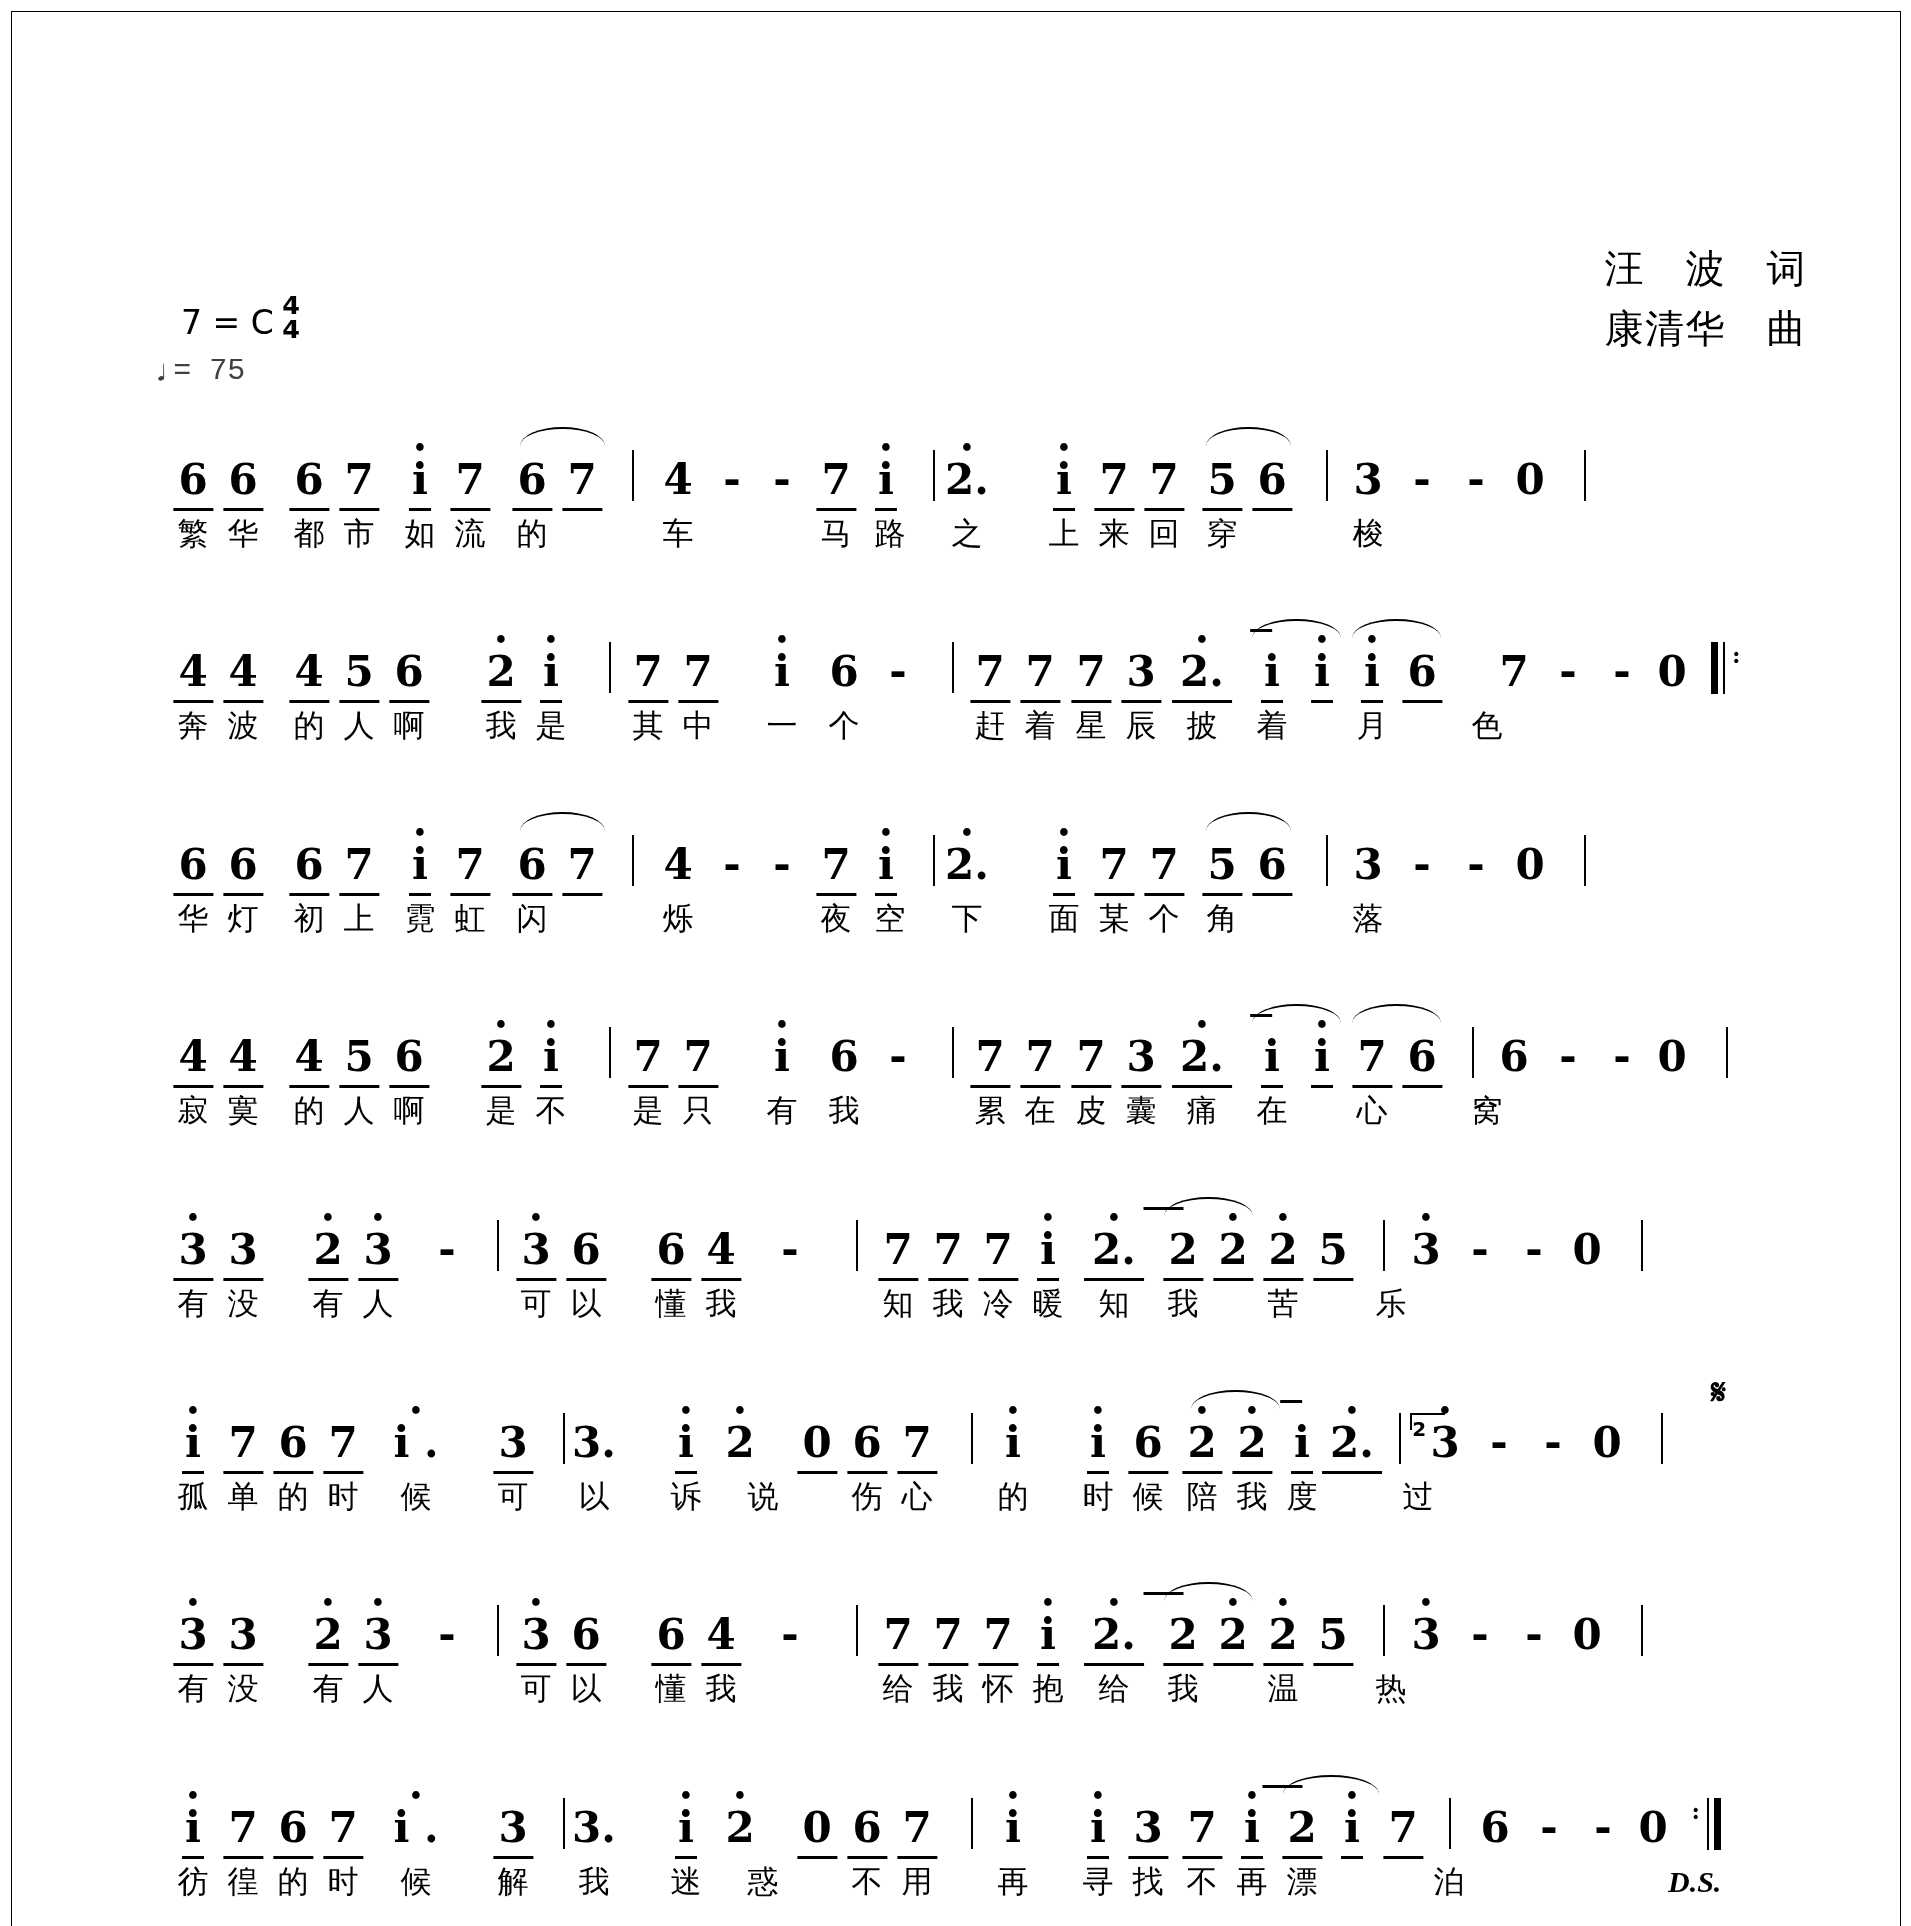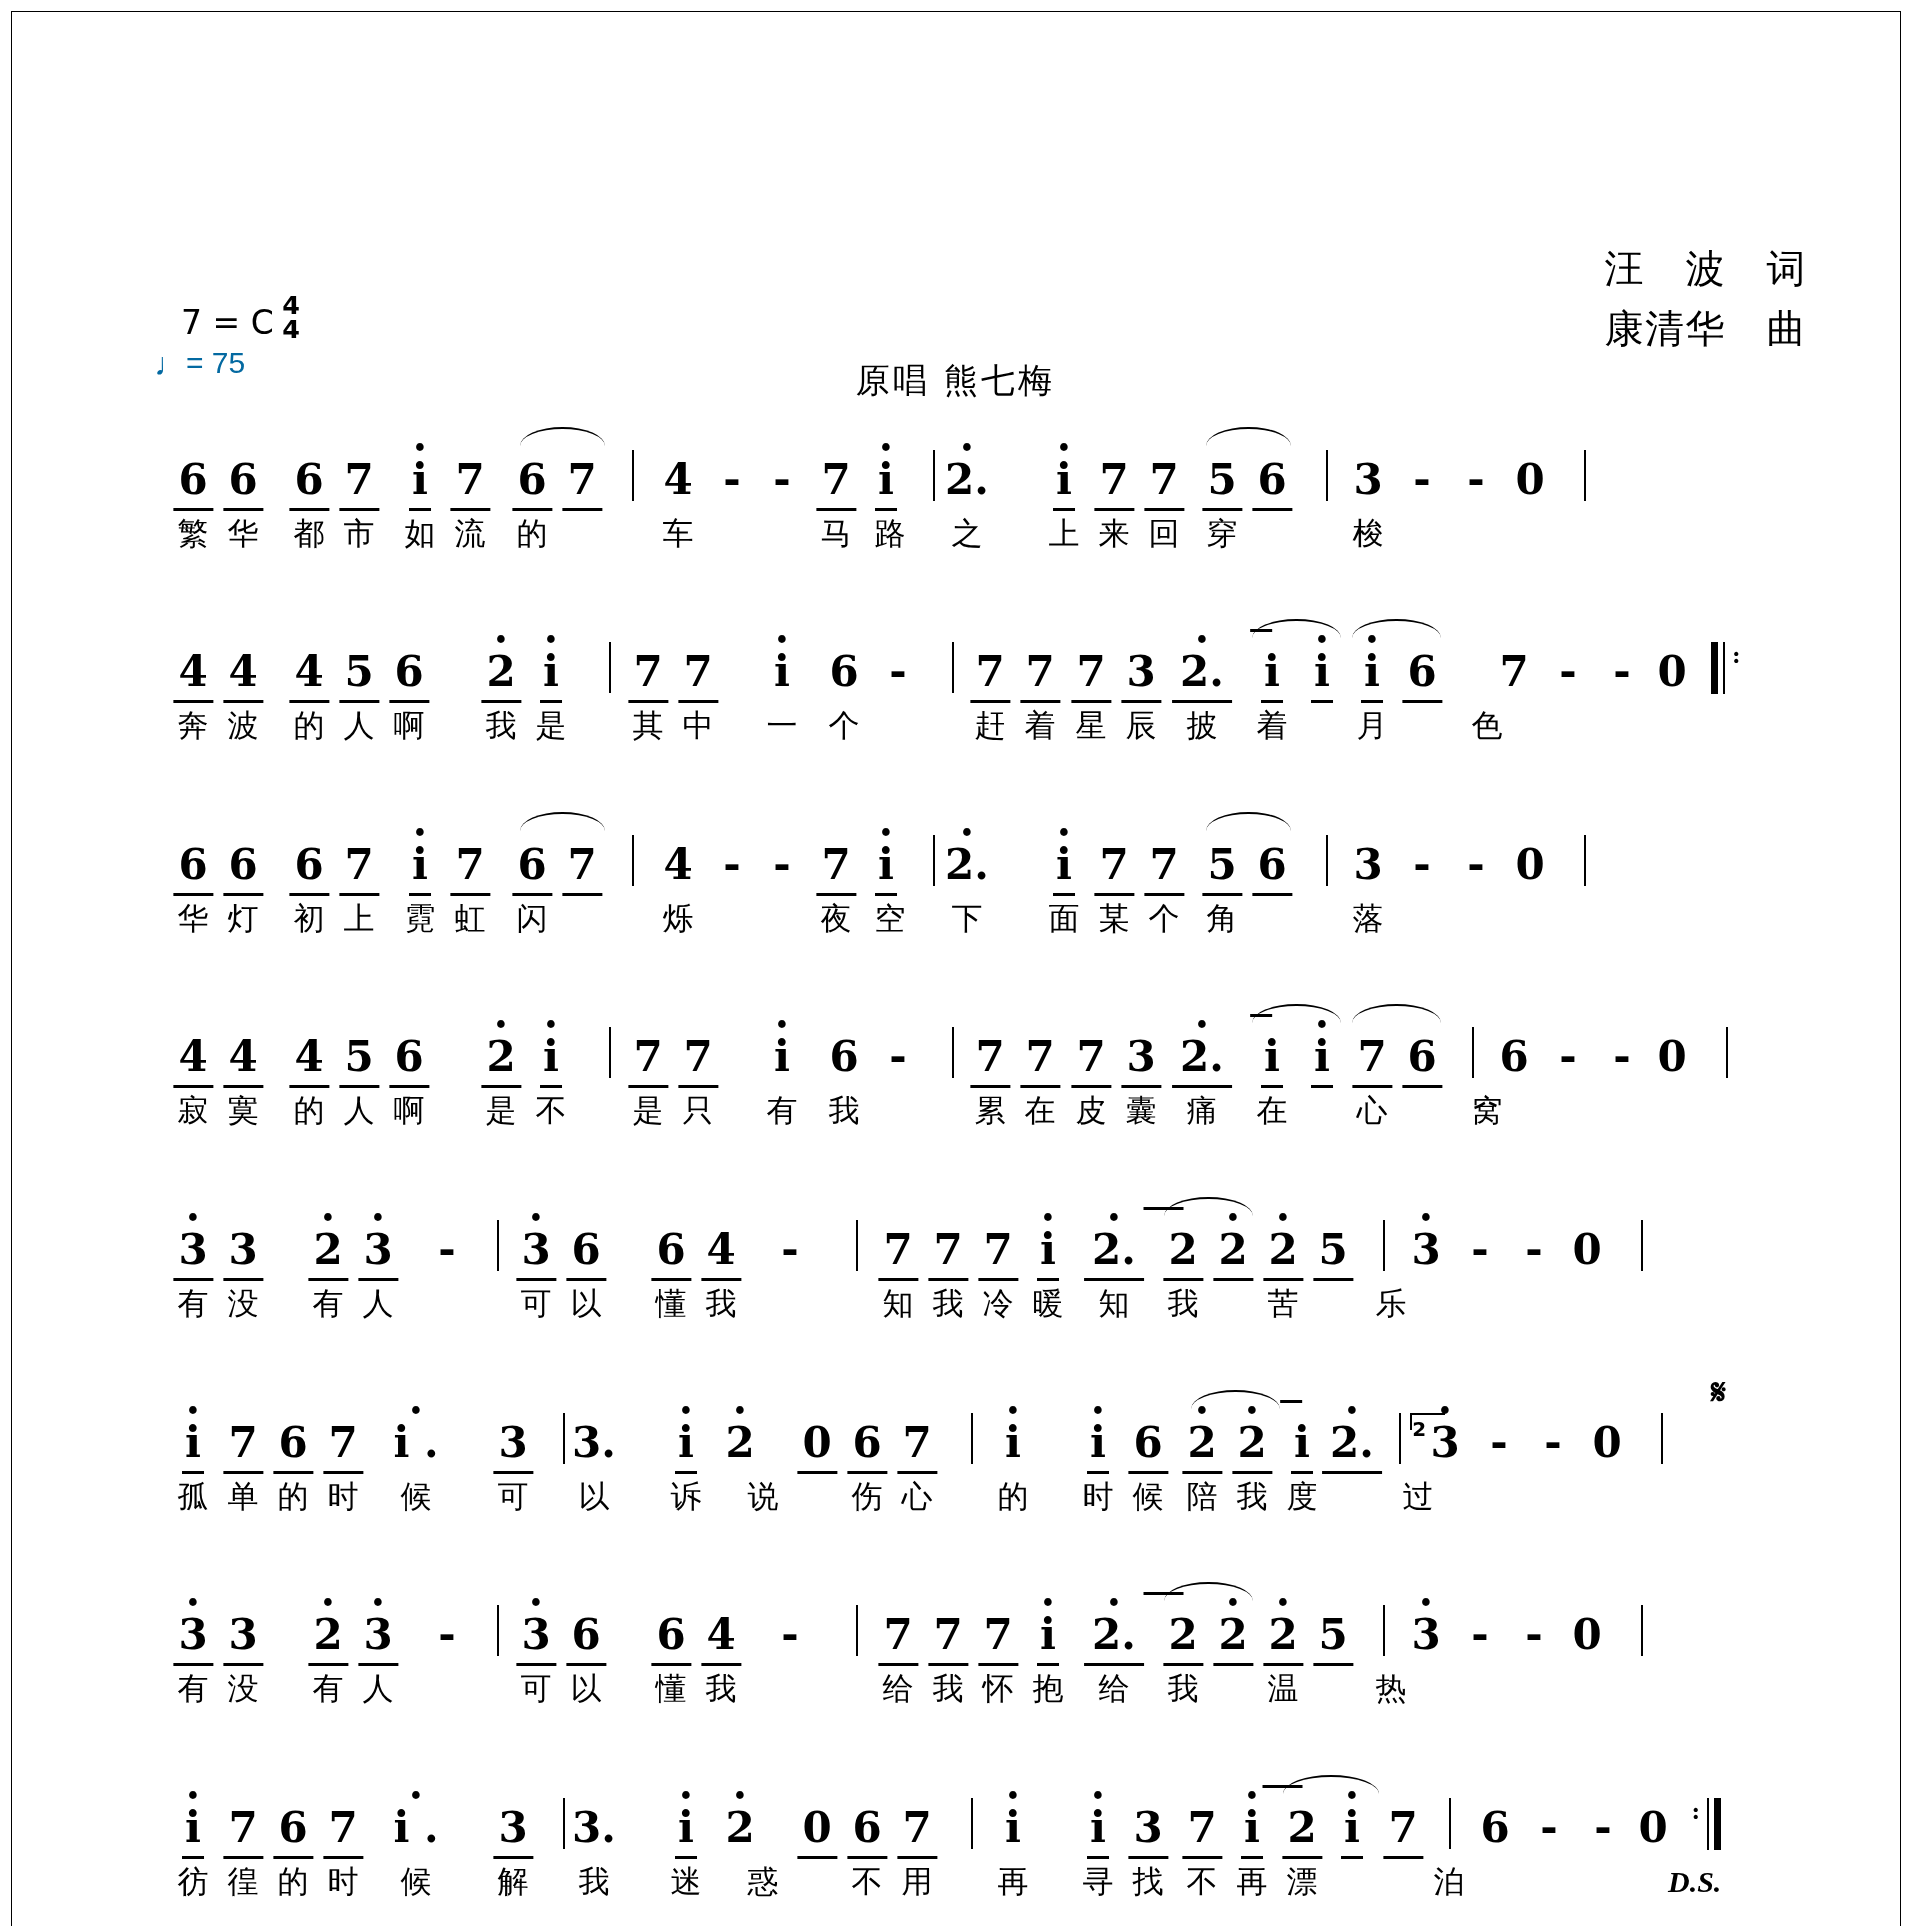--- a/index.html
+++ b/index.html
@@ -84,24 +84,24 @@
     margin-left: 8.5px;
     font-size: 25.4px;
     line-height: 0.95;
     text-align: center;
   }
   .keysig .meter .num { display: block; font-weight: bold; }
   .keysig .meter .den { display: block; font-weight: bold; border-top: 0px; }
   .tempo {
     position: absolute;
     left: 154px;
-    top: 346px;
-    font-family: Liberation Sans, sans-serif;
+    top: 354px;
+    font-family: Liberation Mono, monospace;
     font-size: 30px;
-    color: #0369a1;
+    color: #404040;
     white-space: nowrap;
   }
   .tempo .noteglyph {
     font-size: 32px;
     vertical-align: -2.3px;
   }
 
   
   .system {
     position: absolute;
@@ -254,21 +254,20 @@
   }
 </style>
 </head>
 <body>
 
 <div id="sheet">
   <div id="frame"></div>
 
   <div id="page">
 
-    <div class="subtitle">原唱 熊七梅</div>
 
     <div class="credits">
       <div class="credit-line">汪　波　词</div>
       <div class="credit-line">康清华　曲</div>
     </div>
 
     <div class="keysig">
       <span>7 = C</span><span class="meter"><span class="num">4</span><span class="den">4</span></span>
     </div>
 

